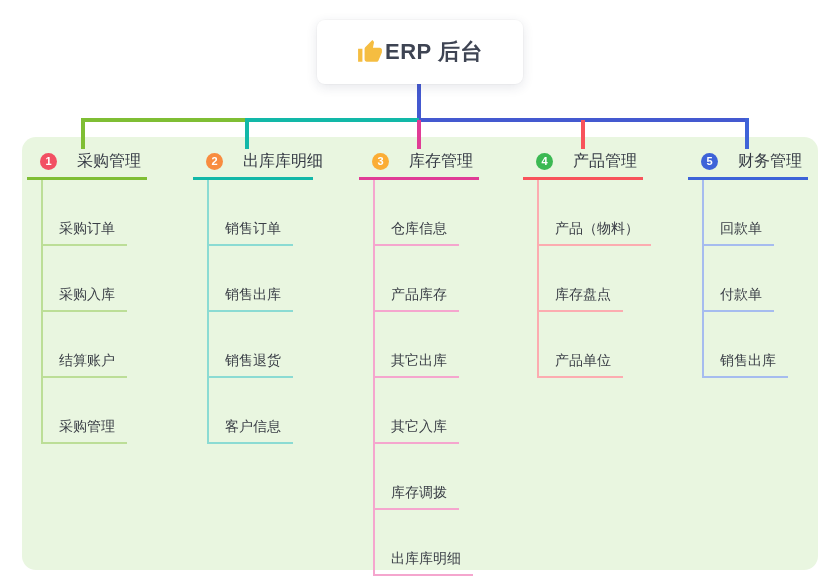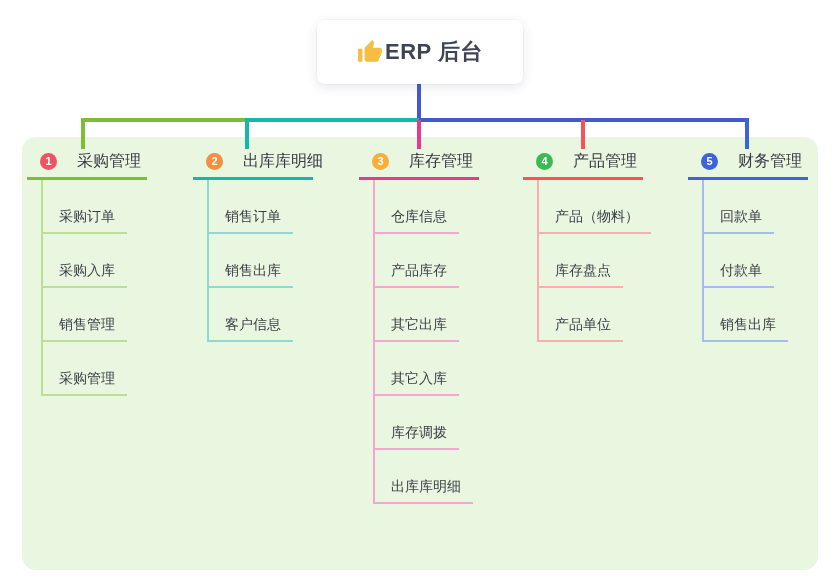--- a/index.html
+++ b/index.html
@@ -31,21 +31,21 @@
     height:26px;display:flex;align-items:center;
     border-bottom:3px solid var(--line);padding-bottom:3px;
   }
   .badge{
     width:17px;height:17px;border-radius:50%;margin-left:13px;
     background:var(--badge);color:#ffffff;font-size:11px;font-weight:bold;
     display:flex;align-items:center;justify-content:center;flex:0 0 auto;
   }
   .hdr-title{margin-left:20px;font-size:16px;font-weight:400;color:#363B45;white-space:nowrap;}
   .kids{margin-left:14px;border-left:2px solid var(--light);}
-  .kid{height:54px;display:flex;align-items:flex-end;}
+  .kid{height:66px;display:flex;align-items:flex-end;}
   .kid-label{
     display:inline-block;padding:0 12px 6px 16px;
     border-bottom:2px solid var(--light);
     font-size:14px;color:#3A3E46;white-space:nowrap;
   }
 </style>
 </head>
 <body>
 
 <div id="stage">
@@ -77,39 +77,42 @@
       <span class="hdr-title">采购管理</span>
     </div>
     <div class="kids">
       <div class="kid">
           <span class="kid-label">采购订单</span>
         </div>
       <div class="kid">
           <span class="kid-label">采购入库</span>
         </div>
       <div class="kid">
-          <span class="kid-label">销售管理</span>
+          <span class="kid-label">结算账户</span>
         </div>
       <div class="kid">
           <span class="kid-label">采购管理</span>
         </div>
     </div>
   </div>
 
   <div class="branch" style="left: 193px; --line: #12B8A8; --light: #8BDBD3; --badge: #F88C3F;">
     <div class="hdr">
       <span class="badge">2</span>
       <span class="hdr-title">出库库明细</span>
     </div>
     <div class="kids">
       <div class="kid">
           <span class="kid-label">销售订单</span>
         </div>
       <div class="kid">
           <span class="kid-label">销售出库</span>
+        </div>
+      <div class="kid">
+          <span class="kid-label">销售退货</span>
         </div>
       <div class="kid">
           <span class="kid-label">客户信息</span>
         </div>
     </div>
   </div>
 
   <div class="branch" style="left: 359px; --line: #E03C96; --light: #F5A6CE; --badge: #FBAD35;">
     <div class="hdr">
       <span class="badge">3</span>

